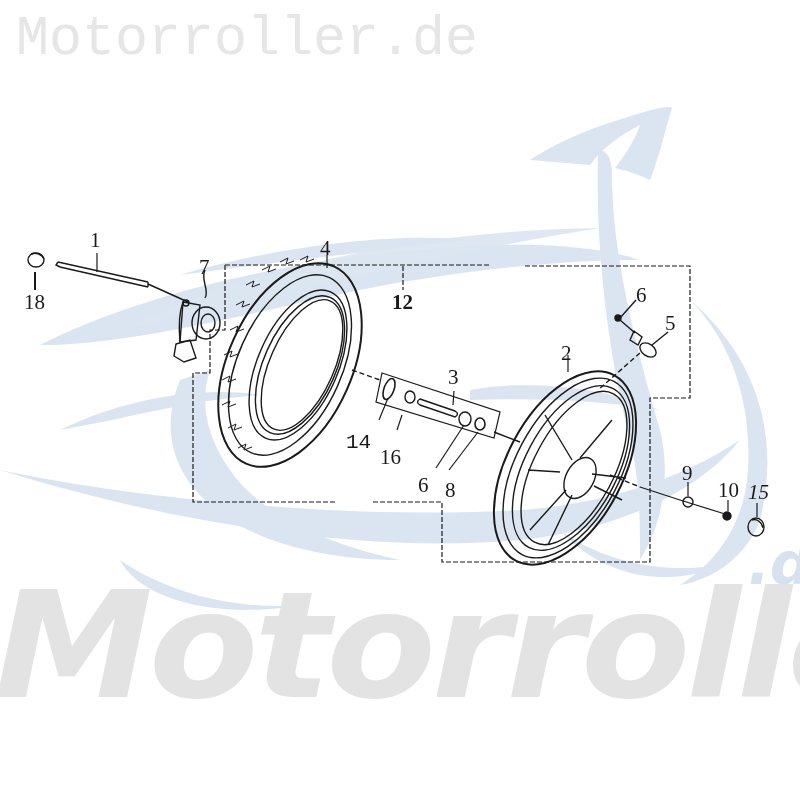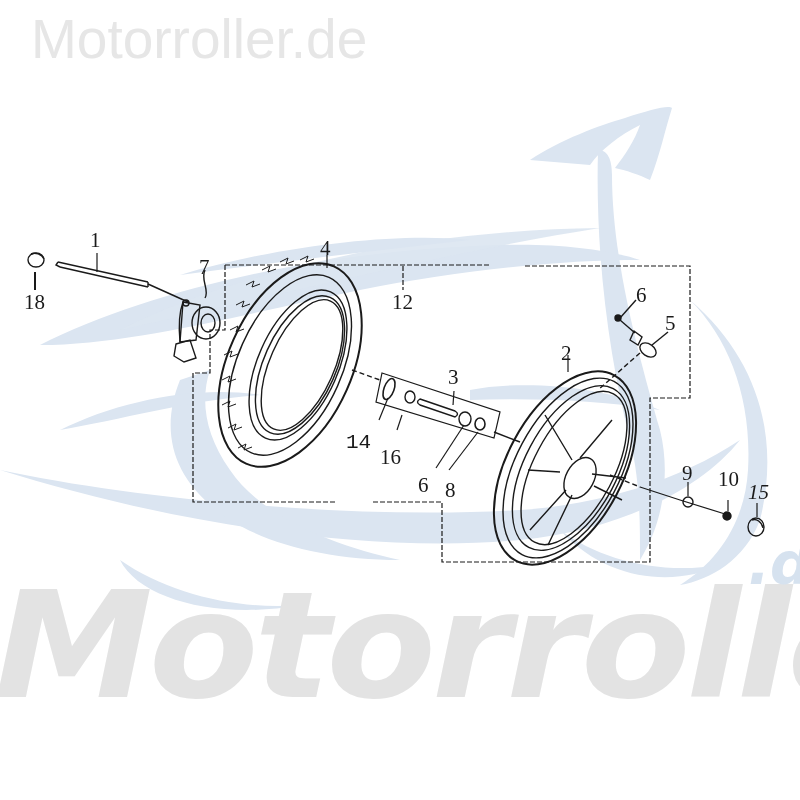--- a/index.html
+++ b/index.html
@@ -7,26 +7,25 @@
     position: relative;
     width: 800px;
     height: 800px;
     overflow: hidden;
     background: #ffffff;
     font-family: "Liberation Serif", "DejaVu Serif", serif;
   }
   .header-watermark {
     position: absolute;
     left: 16px; top: 12px;
-    font-family: Liberation Sans, sans-serif;
+    font-family: Liberation Mono, monospace;
     font-size: 55px;
     color: #e6e6e6;
     letter-spacing: 0px;
     line-height: 1;
-    margin-left: 15px;
   }
   .big-watermark {
     position: absolute;
     left: -6px; top: 560px;
     font-family: "DejaVu Sans", "Liberation Sans", sans-serif;
     font-weight: bold;
     font-style: italic;
     font-size: 148px;
     color: #e3e3e3;
     letter-spacing: -4px;
@@ -204,21 +203,21 @@
 
   <div class="callout" style="left:90px; top:230px;">1</div>
   <div class="callout" style="left:561px; top:343px;">2</div>
   <div class="callout" style="left:448px; top:367px;">3</div>
   <div class="callout" style="left:320px; top:238px;">4</div>
   <div class="callout" style="left:665px; top:313px;">5</div>
   <div class="callout" style="left:636px; top:285px;">6</div>
   <div class="callout" style="left:199px; top:257px;">7</div>
   <div class="callout" style="left:445px; top:480px;">8</div>
   <div class="callout" style="left:682px; top:463px;">9</div>
-  <div class="callout" style="left:718px; top:469px;text-align:center;">10</div>
+  <div class="callout" style="left:718px; top:480px;text-align:center;">10</div>
   <div class="callout" style="left:380px; top:447px;">16</div>
-  <div class="callout" style="left:392px; top:292px;">12</div>
+  <div class="callout" style="left:392px; top:292px;font-weight:bold;">12</div>
   <div class="callout" style="left:418px; top:475px;">6</div>
   <div class="callout" style="left:346px; top:432px;font-family:Liberation Mono, monospace;">14</div>
   <div class="callout" style="left:748px; top:482px;font-style:italic;">15</div>
   <div class="callout" style="left:24px;  top:292px;">18</div>
 
 </div>
 
 </body></html>

